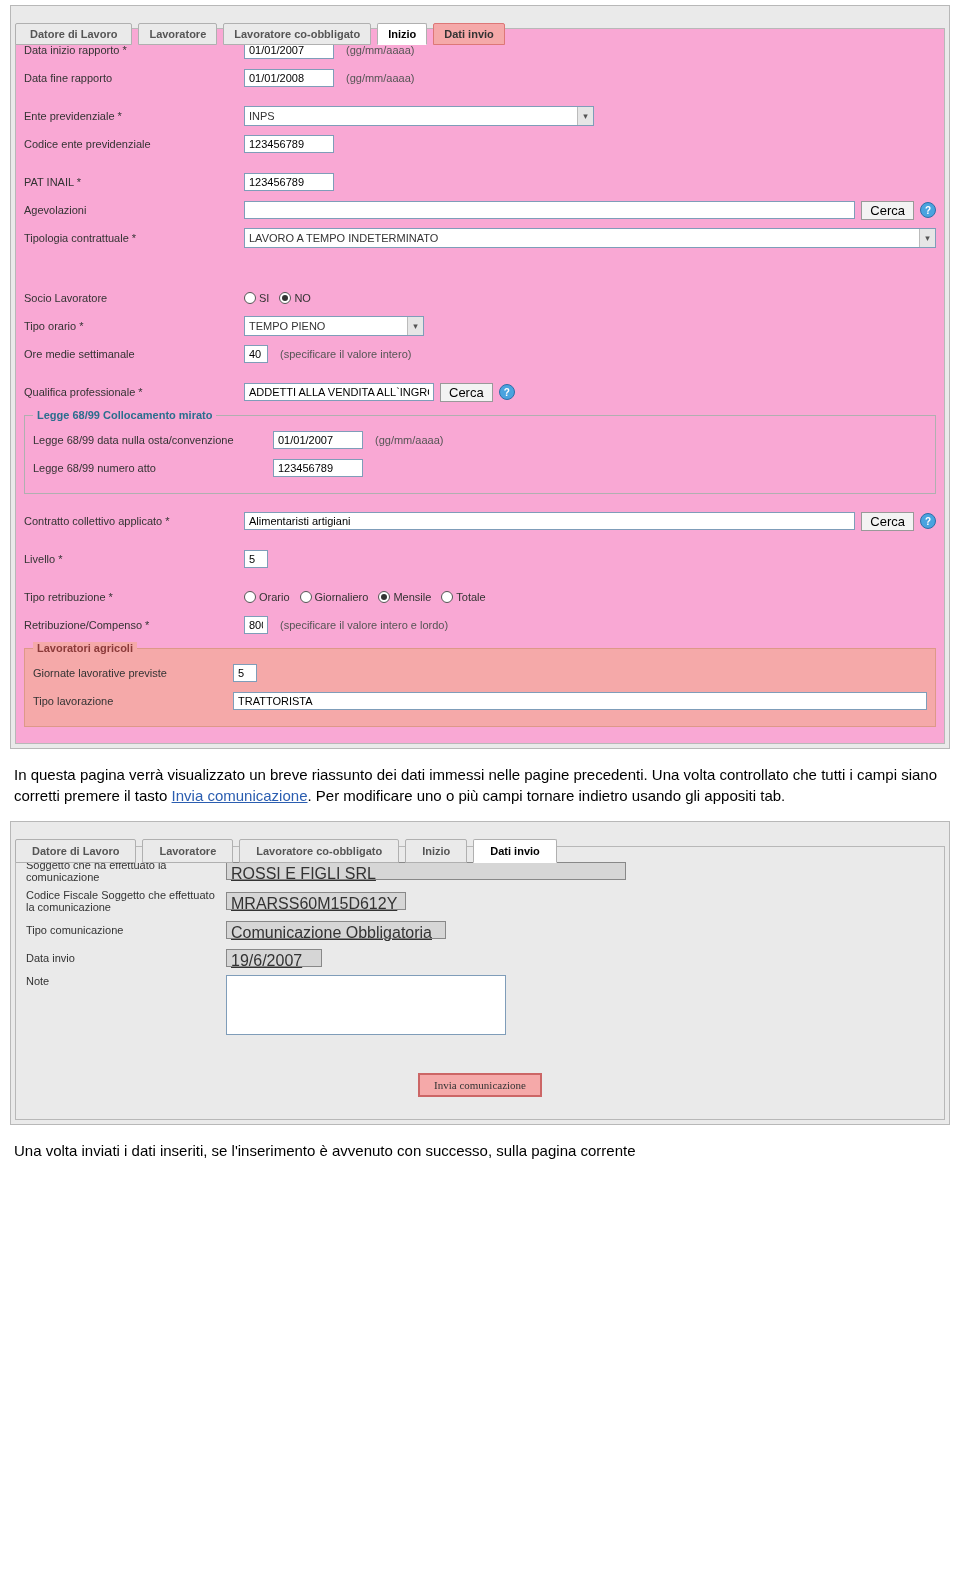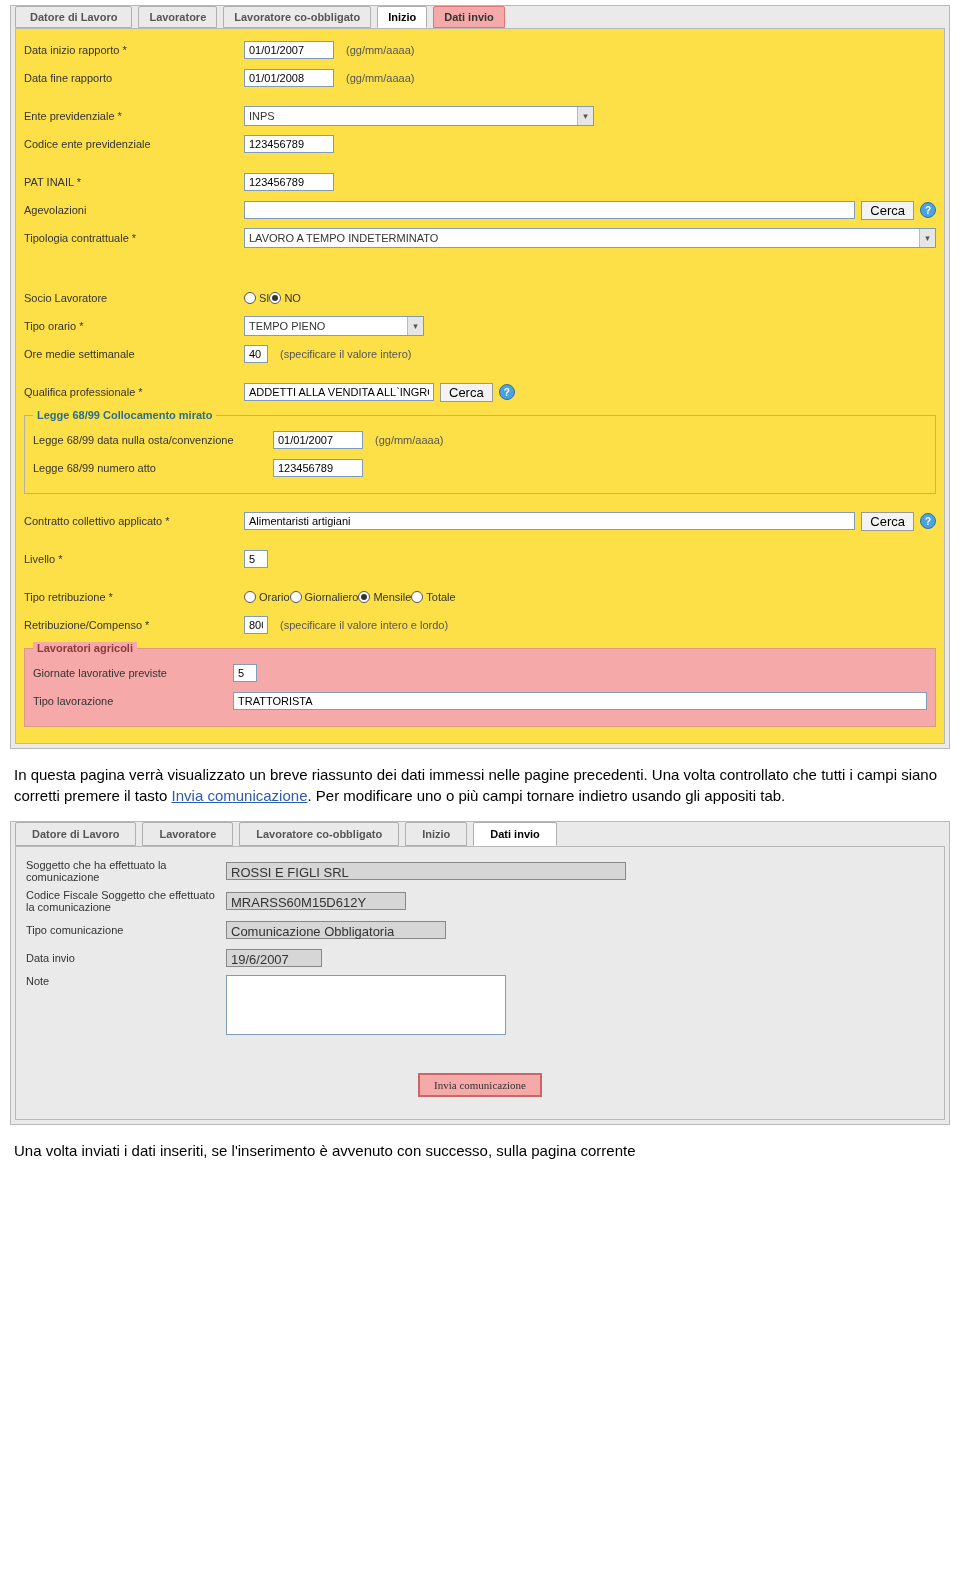--- a/index.html
+++ b/index.html
@@ -27,38 +27,38 @@
     border: 1px solid #b0b0b0;
     background: #eaeaea;
     padding: 4px 10px;
     font-size: 11px;
     font-weight: bold;
     color: #555;
     cursor: pointer;
     border-top-left-radius: 2px;
     border-top-right-radius: 2px;
     position: relative;
-    top: 0;
+    top: 17px;
   }
   .tab.active {
     background: #fff;
     color: #000;
     border-bottom: 1px solid #fff;
   }
   .tab.pink {
     background: #f5a9a9;
     border-color: #d77;
     color: #333;
   }
   .tab.wide { padding: 4px 14px; }
   .panel-body {
     border: 1px solid #b8b8b8;
     margin: 0 4px 4px 4px;
     padding: 10px 8px;
-    background: #fde047;
+    background: #f9a8d4;
   }
   .row {
     display: flex;
     align-items: center;
     margin-bottom: 6px;
     min-height: 22px;
   }
   .row .lbl {
     width: 220px;
     flex-shrink: 0;
@@ -108,21 +108,21 @@
     cursor: pointer;
     font-family: Verdana, Arial, sans-serif;
   }
   .help {
     width:16px; height:16px; border-radius:50%;
     background:#4aa3df; color:#fff;
     display:inline-flex; align-items:center; justify-content:center;
     font-size:10px; font-weight:bold;
     border:1px solid #2d6fa8;
   }
-  .radio-grp { display:inline-flex; gap:0; align-items:center; }
+  .radio-grp { display:inline-flex; gap:10px; align-items:center; }
   .radio-itm { display:inline-flex; gap:3px; align-items:center; font-size:11px; }
   .radio-circle {
     width:12px; height:12px; border:1px solid #555; border-radius:50%;
     display:inline-flex; align-items:center; justify-content:center;
     background:#fff;
   }
   .radio-circle.sel::after {
     content:""; width:6px; height:6px; background:#333; border-radius:50%;
   }
   fieldset {
@@ -153,23 +153,24 @@
   .panel-body2 {
     border:1px solid #b8b8b8;
     margin:0 4px 4px 4px;
     padding: 12px 10px;
     background:#eaeaea;
   }
   .ro-field {
     border:1px solid #888;
     background:#d6d6d6;
     padding:2px 4px;
-    font-size:13px;
+    font-size:16px;
     height:18px;
     display:inline-block;
+    text-decoration:underline;
   }
   textarea.note {
     border:1px solid #7f9db9;
     background:#fff;
     width:280px; height:60px;
     resize:none; font-family: Verdana; font-size:11px;
   }
   .invia-btn {
     border:2px solid #c66;
     background:#f5a9a9;

